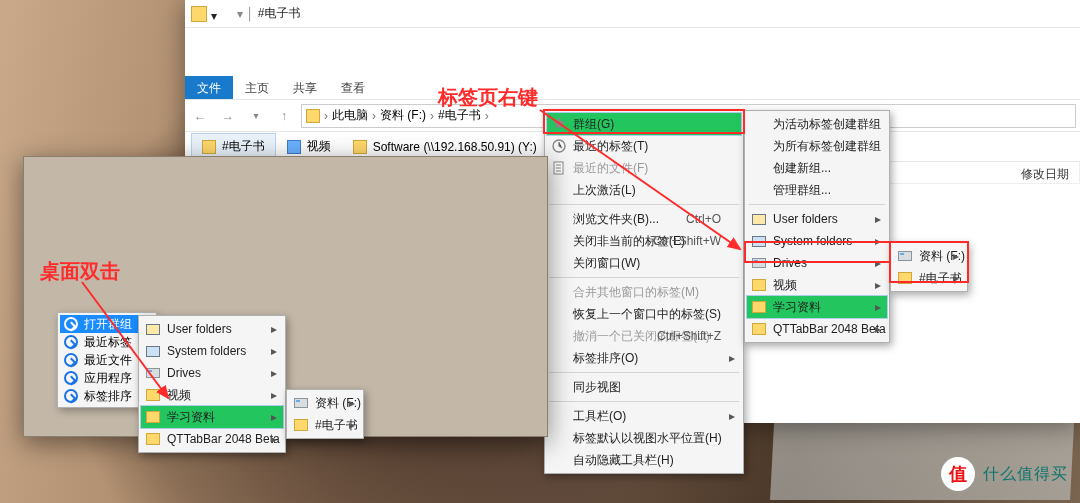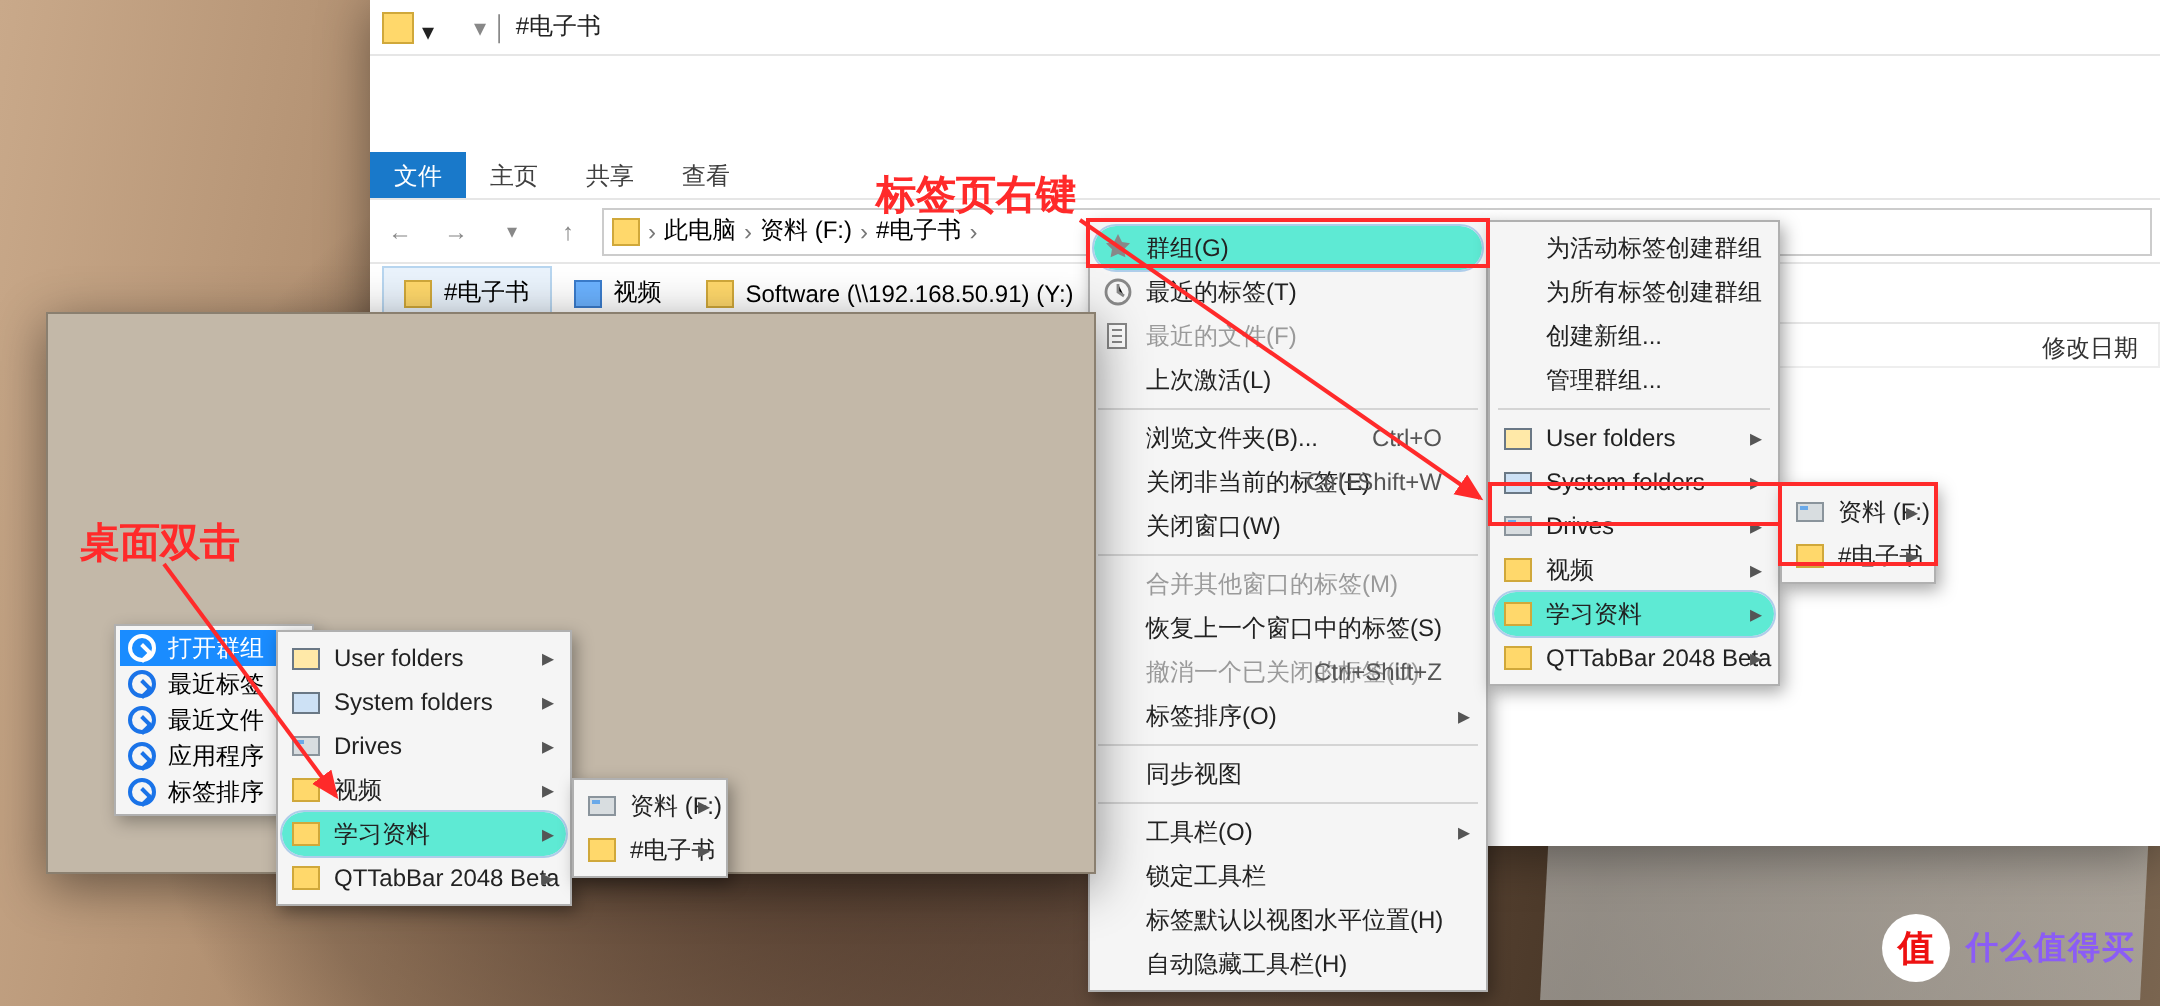--- a/index.html
+++ b/index.html
@@ -35,21 +35,21 @@
   .filelist { position:absolute; top:22px; left:0; padding:2px 0;}
   .frow { display:flex; align-items:center; gap:6px; height:20px; padding:0 10px; font-size:12px;}
   .frow .ficon{width:14px;height:14px;background:#ffd86b;border:1px solid #d0a83a;}
   .date-col { position:absolute; top:22px; left:330px; font-size:12px; color:#444; line-height:18px; white-space:pre;}
 
   
   .menu { position:absolute; background:#f5f5f5; border:1px solid #b0b0b0; box-shadow:2px 3px 8px rgba(0,0,0,.35); padding:2px; font-size:12px; }
   .menu .row { display:flex; align-items:center; height:22px; padding:0 18px 0 26px; position:relative; white-space:nowrap; color:#222;}
   .menu .row.disabled { color:#9a9a9a;}
   .menu .row .ic { position:absolute; left:4px; width:16px; height:16px; display:flex; align-items:center; justify-content:center;}
-  .menu .row.hl { background:#5eead4; outline:1px solid #aecdea;border-radius:11px;}
+  .menu .row.hl { background:#22c55e; outline:1px solid #aecdea;}
   .menu .sep { height:1px; background:#d4d4d4; margin:3px 2px;}
   .menu .kbd { position:absolute; right:20px; color:#555;}
   .menu .arr { position:absolute; right:6px; color:#555;}
 
   .submenu { position:absolute; }
 
   
   .panel { position:absolute; left:23px; top:156px; width:525px; height:281px; background:#c3b8a8; border:1px solid #8a7f6f; box-shadow:0 6px 24px rgba(0,0,0,.45); }
   .panel .dmenu { position:absolute; left:33px; top:155px; background:#f5f5f5; border:1px solid #b0b0b0; box-shadow:2px 3px 8px rgba(0,0,0,.3); padding:2px;}
   .dmrow { display:flex; align-items:center; height:18px; padding:0 22px 0 24px; font-size:12px; position:relative;}
@@ -60,21 +60,21 @@
   .dmrow .ar{position:absolute; right:6px;}
 
   
   .anno { position:absolute; color:#ff2a2a; font-weight:700; font-size:20px; font-family:"Microsoft YaHei",sans-serif;}
   .redbox { position:absolute; border:2px solid #ff2a2a; pointer-events:none;}
   svg.arrow { position:absolute; pointer-events:none;}
 
   
   .sm-badge { position:absolute; right:12px; bottom:12px; display:flex; align-items:center; gap:8px; }
   .sm-badge .circ{width:34px;height:34px;border-radius:50%;background:#fff;color:#e11;display:flex;align-items:center;justify-content:center;font-size:18px;font-weight:900;}
-  .sm-badge .txt{color:#8b5cf6;font-size:16px;font-weight:700;letter-spacing:1px;text-align:right;}
+  .sm-badge .txt{color:#0f766e;font-size:16px;font-weight:400;letter-spacing:1px;text-align:right;}
   .fold-y{background:#ffd86b;border:1px solid #d0a83a;width:14px;height:12px;}
   .drive-ic{width:14px;height:10px;background:#d8dde0;border:1px solid #8a949c;position:relative;}
   .drive-ic::after{content:"";position:absolute;left:1px;top:1px;width:4px;height:2px;background:#6aa9e9;}
   .mon-ic{width:14px;height:11px;border:1px solid #6a7885;background:#cde1f5;position:relative;}
 </style>
 </head>
 <body>
 
 <div class="bg-photo"></div>
 
@@ -217,23 +217,20 @@
       <span class="arr">▸</span>
     </div>
     <div class="sep"></div>
     <div class="row">
       <span>同步视图</span>
     </div>
     <div class="sep"></div>
     <div class="row">
       <span>工具栏(O)</span>
       <span class="arr">▸</span>
-    </div>
-    <div class="row">
-      <span>锁定工具栏</span>
     </div>
     <div class="row">
       <span>标签默认以视图水平位置(H)</span>
     </div>
     <div class="row">
       <span>自动隐藏工具栏(H)</span>
     </div>
   </div>
 
 <div class="menu submenu" style="left:744px; top:110px; width:146px;" id="cm-group">

